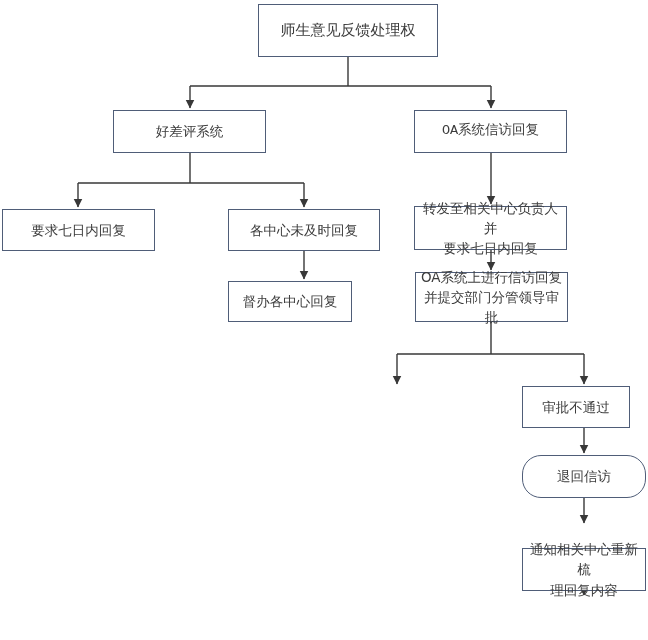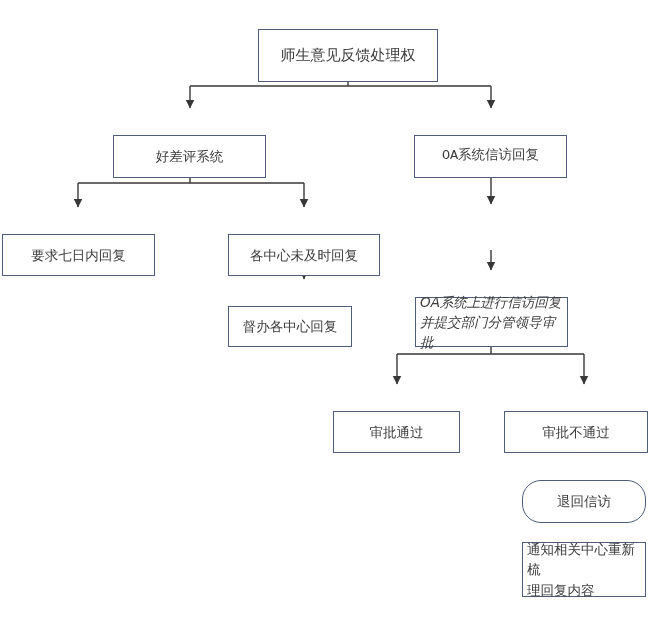--- a/index.html
+++ b/index.html
@@ -29,40 +29,39 @@
     fill: var(--line, #383838);
   }
   .node {
     position: absolute;
     box-sizing: border-box;
     border: 1.5px solid var(--box_border, #4f5d78);
     background: var(--box_fill, #ffffff);
     display: flex;
     align-items: center;
     justify-content: center;
-    text-align: left;
+    text-align: center;
     color: var(--text, #3c3c3c);
     font-size: 13.5px;
     line-height: 1.5;
     white-space: pre-line;
     padding: 18px 4px;
-    margin-top: 25px;
   }
   .node-root  { left: 258px; top: 4px;   width: 180px; height: 53px; font-size: 15px; }
   .node-rating{ left: 113px; top: 110px; width: 153px; height: 43px; }
   .node-oa    { left: 414px; top: 110px; width: 153px; height: 43px; font-family: Liberation Mono, monospace; }
   .node-timely   { left: 2px;   top: 209px; width: 153px; height: 42px; }
   .node-untimely { left: 228px; top: 209px; width: 152px; height: 42px; }
   .node-supervise{ left: 228px; top: 281px; width: 124px; height: 41px; }
   .node-forward  { left: 414px; top: 206px; width: 153px; height: 44px; }
-  .node-oa-reply { left: 415px; top: 272px; width: 153px; height: 50px; font-style: italic; }
+  .node-oa-reply { left: 415px; top: 272px; width: 153px; height: 50px; }
   .node-approved { left: 333px; top: 386px; width: 127px; height: 42px; }
-  .node-rejected { left: 504px; top: 386px; width: 144px; height: 42px; }
+  .node-rejected { left: 522px; top: 386px; width: 108px; height: 42px; }
   .node-return   { left: 522px; top: 455px; width: 124px; height: 43px; border-radius: 19px; }
-  .node-notify   { left: 522px; top: 517px; width: 124px; height: 55px; }
+  .node-notify   { left: 522px; top: 548px; width: 124px; height: 43px; }
   .node-resubmit { left: 519px; top: 597px; width: 128px; height: 42px; }
 </style>
 </head>
 <body>
 
 <div class="canvas">
 
   <svg class="connector-layer" width="648" height="640" viewBox="0 0 648 640" xmlns="http://www.w3.org/2000/svg">
     <defs>
       <marker id="arrow" markerWidth="11" markerHeight="11" refX="8.5" refY="4.5" orient="auto" markerUnits="userSpaceOnUse">
@@ -90,21 +89,22 @@
     <path class="connector" marker-end="url(#arrow)" d="M584,498 L584,523"></path>
     <path class="connector" marker-end="url(#arrow)" d="M584,568 L584,595"></path>
   </svg>
 
   <div class="node node-root">师生意见反馈处理权</div>
   <div class="node node-rating">好差评系统</div>
   <div class="node node-oa">OA系统信访回复</div>
   <div class="node node-timely">要求七日内回复</div>
   <div class="node node-untimely">各中心未及时回复</div>
   <div class="node node-supervise">督办各中心回复</div>
+  <div class="node node-forward">转发至相关中心负责人并
+要求七日内回复</div>
   <div class="node node-oa-reply">OA系统上进行信访回复
 并提交部门分管领导审批</div>
-  <div class="node node-approved">审批通过</div>
   <div class="node node-rejected">审批不通过</div>
   <div class="node node-return">退回信访</div>
   <div class="node node-notify">通知相关中心重新梳
 理回复内容</div>
 
 </div>
 
 </body></html>

